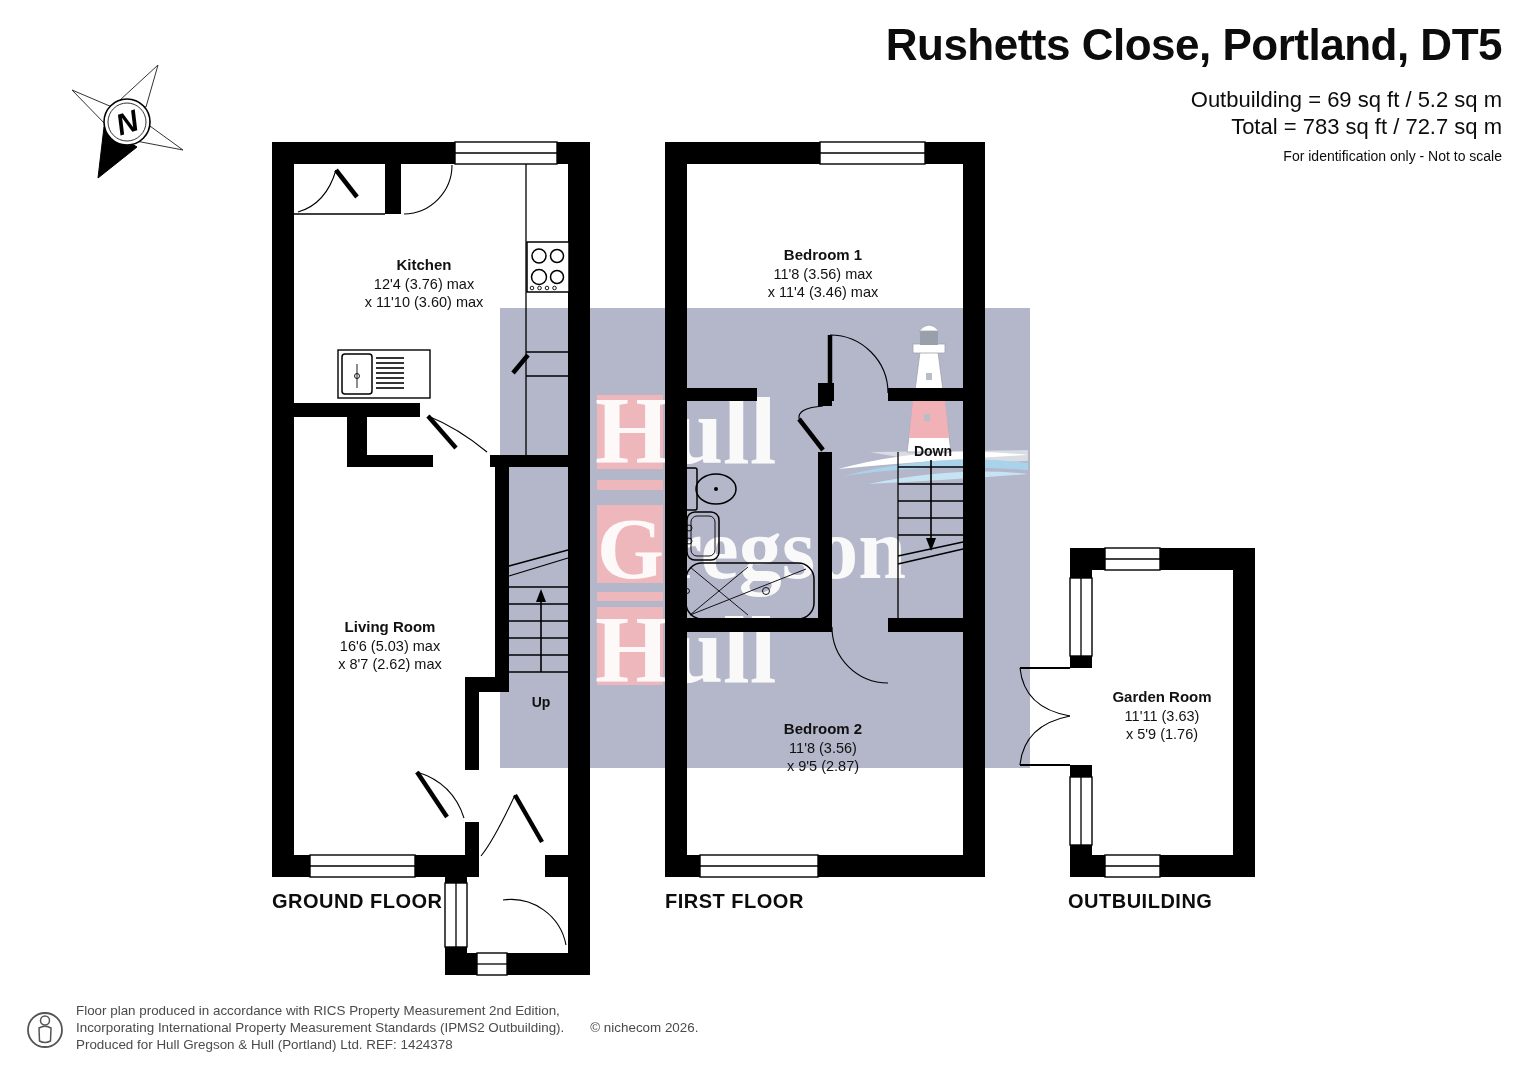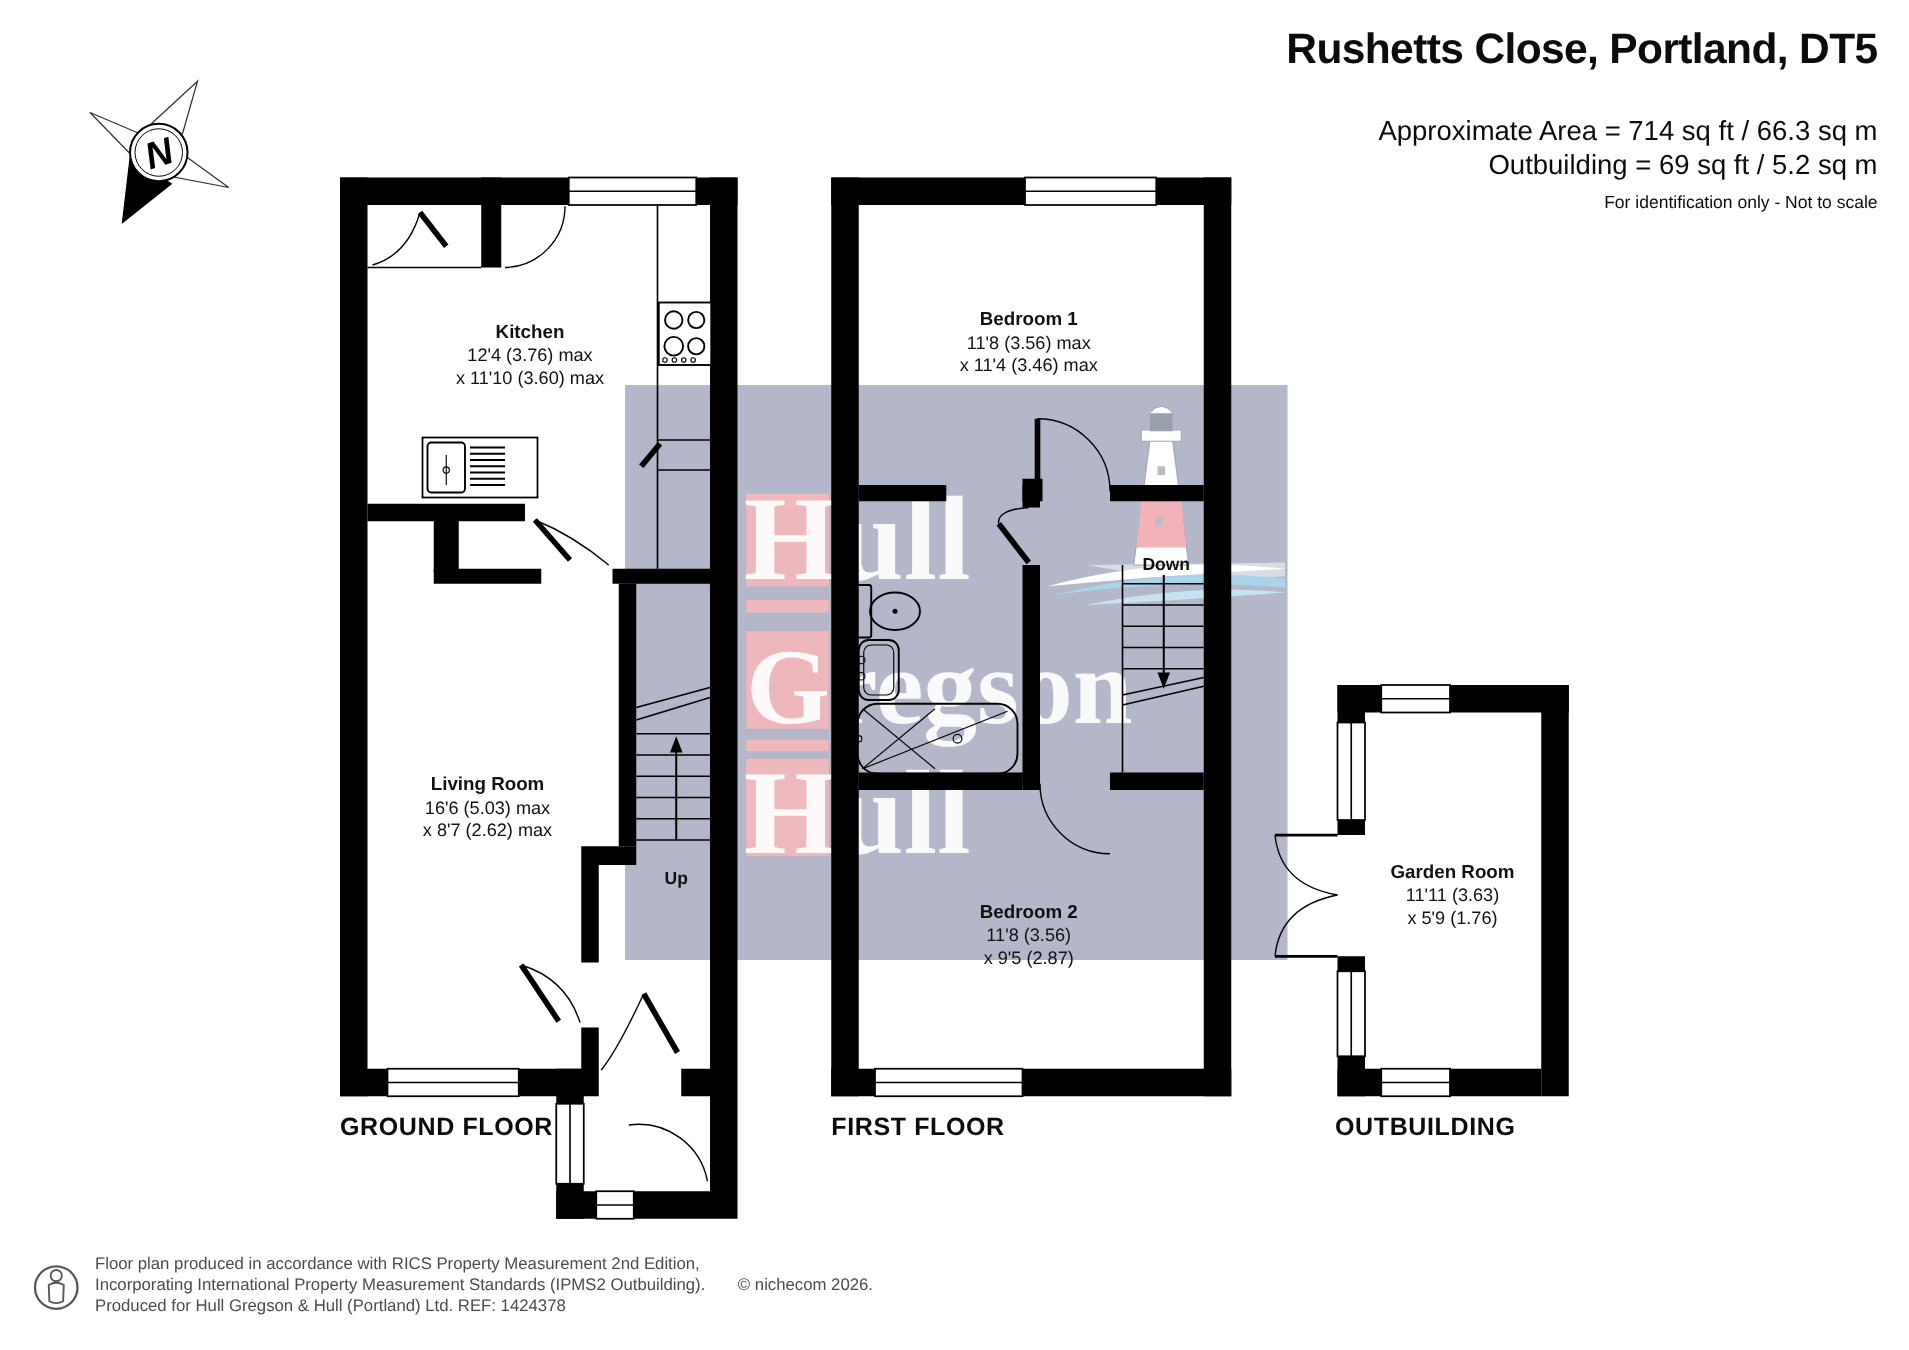--- a/index.html
+++ b/index.html
@@ -4,21 +4,21 @@
 <style>
   html,body{margin:0;padding:0;}
   body{
     width:1527px;height:1080px;position:relative;background:#ffffff;
     font-family:"Liberation Sans", sans-serif;overflow:hidden;
   }
   .header{
     position:absolute;top:20px;right:25px;text-align:right;color:#0c0c0c;
   }
   .header .title{
-    font-size:34px;font-weight:bold;letter-spacing:-0.5px;margin:0 0 32px 0;
+    font-size:44px;font-weight:bold;letter-spacing:-0.5px;margin:0 0 16px 0;
   }
   .header .area-line{font-size:22px;line-height:27px;}
   .header .note{font-size:14px;margin-top:8px;}
   .footer{
     position:absolute;left:26px;top:1003px;display:flex;align-items:flex-start;color:#4b4b4b;
   }
   .footer .ftext{margin-left:12px;font-size:13.4px;line-height:16.8px;}
   .footer .copy{margin-left:26px;}
   svg text{font-family:"Liberation Sans", sans-serif;}
   .room-name{font-weight:bold;font-size:15px;fill:#111;}
@@ -33,22 +33,22 @@
   .winline{stroke:#000;stroke-width:1.3;}
   .winbox{fill:#fff;stroke:#000;stroke-width:1.4;}
   .fix{stroke:#000;fill:none;stroke-width:1.5;}
   .fixthin{stroke:#000;fill:none;stroke-width:0.9;}
 </style>
 </head>
 <body>
 
 <div class="header">
   <div class="title">Rushetts Close, Portland, DT5</div>
-  <div class="area-line">Approximate Area = 714 sq ft / 66.3 sq m</div>
   <div class="area-line">Outbuilding = 69 sq ft / 5.2 sq m</div>
+  <div class="area-line">Total = 783 sq ft / 72.7 sq m</div>
   <div class="note">For identification only - Not to scale</div>
 </div>
 
 <svg width="1527" height="1080" viewBox="0 0 1527 1080" style="position:absolute;left:0;top:0;">
 
   <g>
     <rect x="294" y="164" width="274" height="691" fill="#fff"></rect>
     <rect x="467" y="855" width="101" height="100" fill="#fff"></rect>
     <rect x="687" y="164" width="276" height="691" fill="#fff"></rect>
     <rect x="1092" y="570" width="141" height="285" fill="#fff"></rect>

